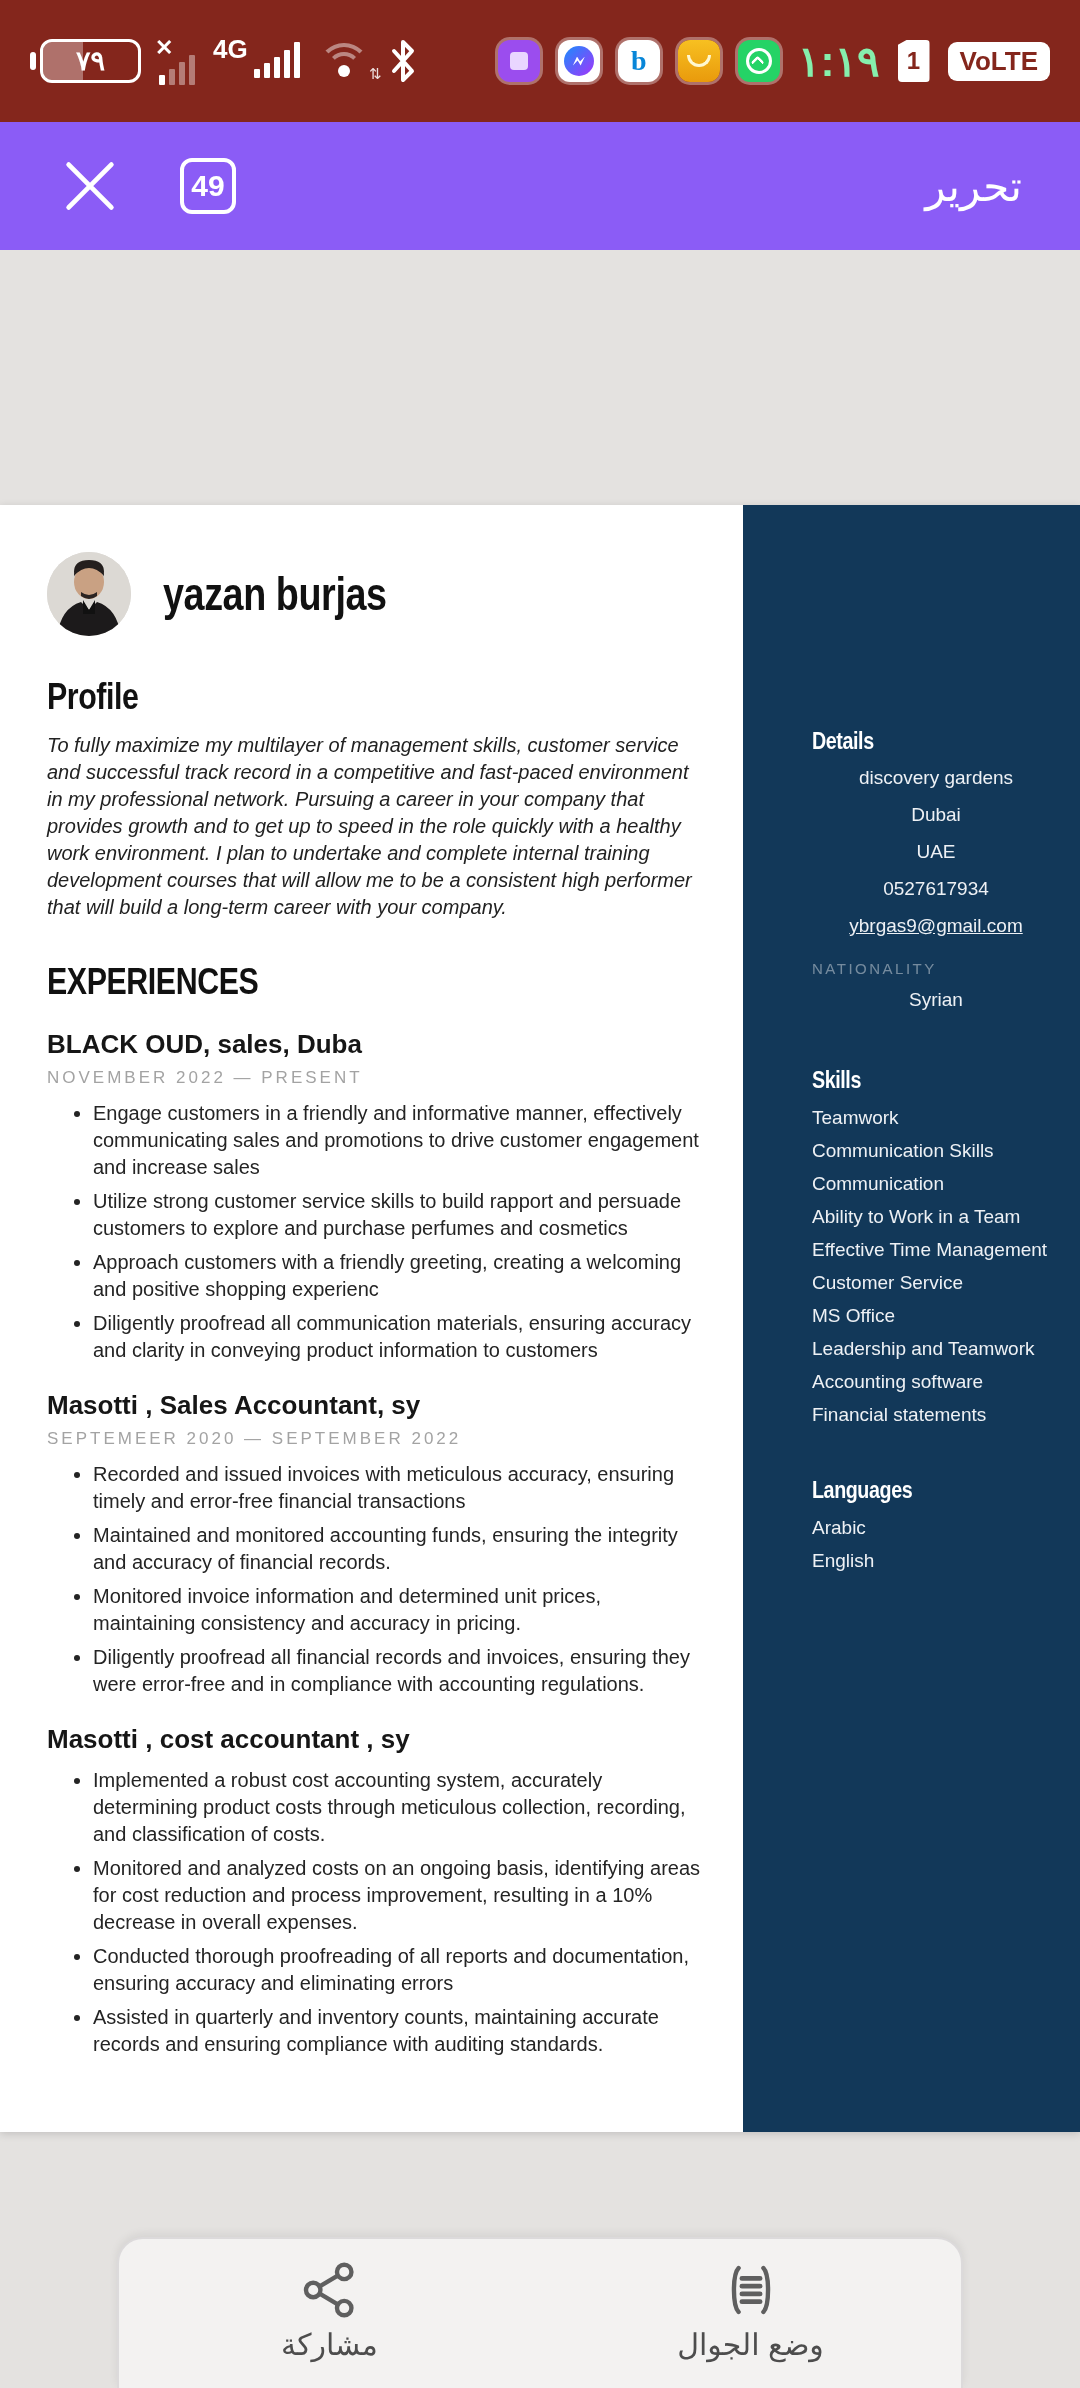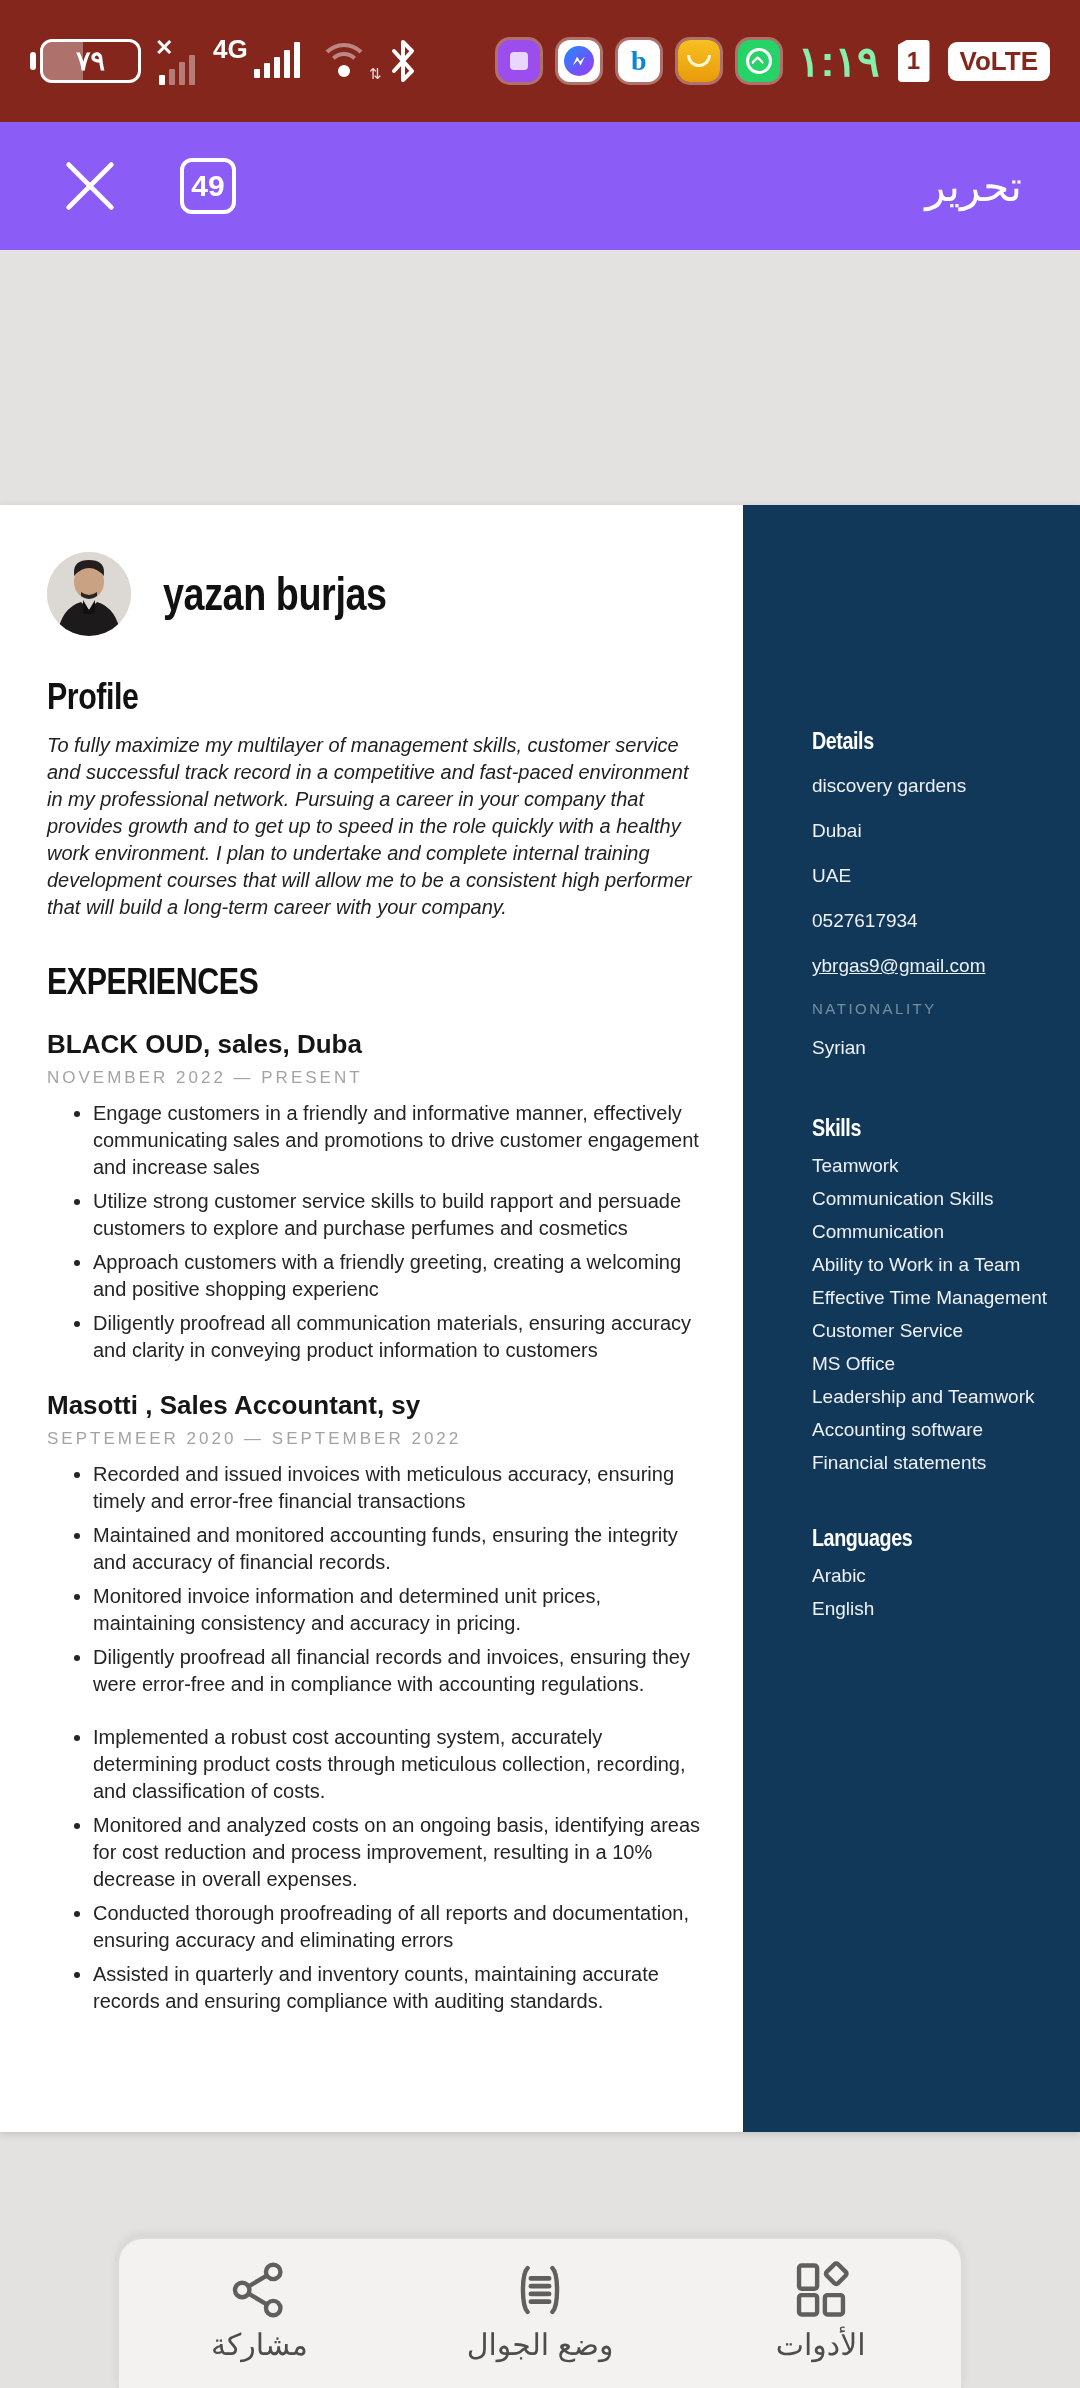--- a/index.html
+++ b/index.html
@@ -60,21 +60,21 @@
   .job:first-of-type { margin-top:16px; }
   .job-title { font-size:26px; font-weight:bold; color:#161616; }
   .job-date { margin-top:8px; font-size:17px; color:#a3a3a3; letter-spacing:3px; }
   .job ul { margin:12px 0 0 0; padding-left:46px; }
   .job li, .edu-detail { font-size:20px; line-height:27px; }
   .job li { margin-bottom:7px; color:#242424; }
 
   .right-col { position:absolute; right:0; top:0; width:337px; height:100%; background:#123859; color:#eef1f5;
     padding:222px 20px 6px 69px; }
   .side-h { font-size:24px; font-weight:bold; color:#fff; }
-  .side-line { font-size:19px; margin-top:17px; line-height:28px; }
+  .side-line { font-size:19px; margin-top:9px; line-height:28px;text-align:center; }
   .side-link { color:#eef1f5; text-decoration:underline; }
   .side-sub { margin-top:20px; font-size:15px; letter-spacing:2.5px; color:rgba(255,255,255,.42); }
   .side-gap { margin-top:52px; }
   .skill { font-size:19px; margin-top:14px; line-height:19px; }
 
   
   .toolbar { position:absolute; left:117px; bottom:0; width:846px; height:151px; background:#f3f2f1;
     border:2px solid #dcdadb; border-bottom:none; border-radius:26px 26px 0 0;
     box-shadow:0 -3px 10px rgba(0,0,0,.07); display:flex; z-index:40; }
   .tool-item { flex:1; background:none; border:none; cursor:pointer; display:flex; flex-direction:column;
@@ -201,20 +201,21 @@
       <div class="job-date">SEPTEMEER 2020 — SEPTEMBER 2022</div>
       <ul>
         <li>Recorded and issued invoices with meticulous accuracy, ensuring timely and error-free financial transactions</li>
         <li>Maintained and monitored accounting funds, ensuring the integrity and accuracy of financial records.</li>
         <li>Monitored invoice information and determined unit prices, maintaining consistency and accuracy in pricing.</li>
         <li>Diligently proofread all financial records and invoices, ensuring they were error-free and in compliance with accounting regulations.</li>
       </ul>
     </div>
 
     <div class="job">
+      <div class="job-title">Masotti , cost accountant , sy</div>
       <ul>
         <li>Implemented a robust cost accounting system, accurately determining product costs through meticulous collection, recording, and classification of costs.</li>
         <li>Monitored and analyzed costs on an ongoing basis, identifying areas for cost reduction and process improvement, resulting in a 10% decrease in overall expenses.</li>
         <li>Conducted thorough proofreading of all reports and documentation, ensuring accuracy and eliminating errors</li>
         <li>Assisted in quarterly and inventory counts, maintaining accurate records and ensuring compliance with auditing standards.</li>
       </ul>
     </div>
 
   </div>
 
@@ -257,22 +258,13 @@
     <span class="tool-label" dir="rtl">مشاركة</span>
   </button>
   <button class="tool-item">
     <svg width="62" height="62" viewBox="0 0 24 24">
       <path d="M7.2 3.5 C4.8 6 4.8 18 7.2 20.5" fill="none" stroke="#5f5f5f" stroke-width="1.7" stroke-linecap="round"></path>
       <path d="M16.8 3.5 C19.2 6 19.2 18 16.8 20.5" fill="none" stroke="#5f5f5f" stroke-width="1.7" stroke-linecap="round"></path>
       <path d="M8.5 7.5 H15.5 M8.5 10.5 H15.5 M8.5 13.5 H15.5 M8.5 16.5 H15.5" stroke="#5f5f5f" stroke-width="1.9" stroke-linecap="round"></path>
     </svg>
     <span class="tool-label" dir="rtl">وضع الجوال</span>
   </button>
-  <button class="tool-item">
-    <svg width="62" height="62" viewBox="0 0 24 24">
-      <rect x="3.5" y="2.5" width="7" height="9" rx="1" fill="none" stroke="#5f5f5f" stroke-width="1.7"></rect>
-      <rect x="14.8" y="2.6" width="6.2" height="6.2" rx="1" fill="none" stroke="#5f5f5f" stroke-width="1.7" transform="rotate(45 17.9 5.7)"></rect>
-      <rect x="3.5" y="14" width="7" height="7.5" rx="1" fill="none" stroke="#5f5f5f" stroke-width="1.7"></rect>
-      <rect x="13.5" y="14" width="7" height="7.5" rx="1" fill="none" stroke="#5f5f5f" stroke-width="1.7"></rect>
-    </svg>
-    <span class="tool-label" dir="rtl">الأدوات</span>
-  </button>
 </div>
 
 </body></html>

